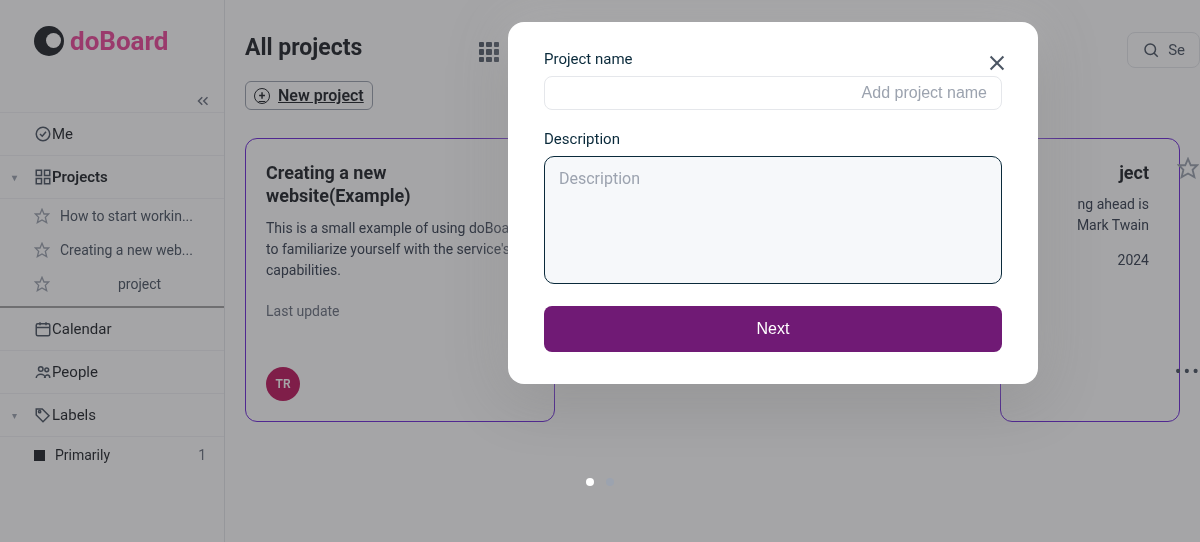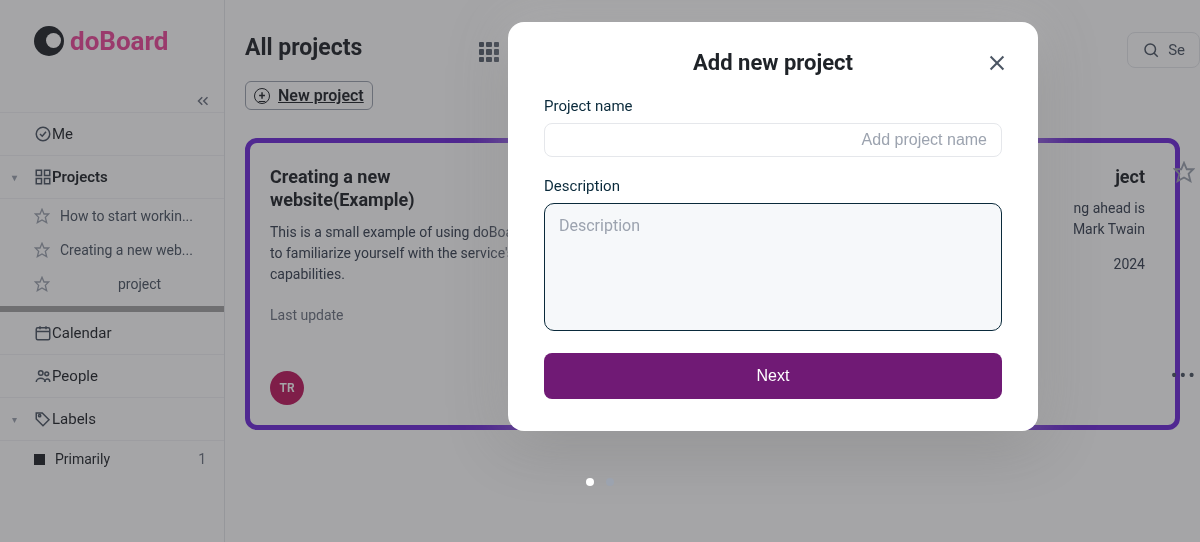--- a/index.html
+++ b/index.html
@@ -155,21 +155,21 @@
       font-size: 12px; line-height: 1;
     }
     .cards {
       display: flex;
       gap: 20px;
       margin-top: 28px;
     }
     .card {
       width: 310px;
       background: #fff;
-      border: 5px solid #6d28d9;
+      border: 1px solid #6d28d9;
       border-radius: 12px;
       padding: 22px 20px 20px 20px;
       position: relative;
     }
     .card.right-card {
       margin-left: auto;
       width: 180px;
       padding-right: 30px;
     }
     .card-title {
@@ -346,21 +346,21 @@
       <span>How to start workin...</span>
     </div>
     <div class="sub-item">
       <span class="star-icon">
         <svg width="16" height="16" viewBox="0 0 24 24" fill="none" stroke="currentColor" stroke-width="2">
             <polygon points="12 2 15 9 22 9 17 14 19 22 12 18 5 22 7 14 2 9 9 9"></polygon>
           </svg>
       </span>
       <span>Creating a new web...</span>
     </div>
-    <div class="sub-item" style="border-bottom:6px solid #a3a3a3; padding-bottom:14px;">
+    <div class="sub-item" style="border-bottom:2px solid #a3a3a3; padding-bottom:14px;">
       <span class="star-icon">
         <svg width="16" height="16" viewBox="0 0 24 24" fill="none" stroke="currentColor" stroke-width="2">
             <polygon points="12 2 15 9 22 9 17 14 19 22 12 18 5 22 7 14 2 9 9 9"></polygon>
           </svg>
       </span>
       <span style="margin-left:58px;">project</span>
     </div>
 
     <div class="nav-item">
       <span class="icon">
@@ -460,21 +460,20 @@
 
 <div class="overlay"></div>
 
 <div class="modal">
   <div class="modal-close">
     <svg width="22" height="22" viewBox="0 0 24 24" fill="none" stroke="currentColor" stroke-width="2.2">
         <line x1="5" y1="5" x2="19" y2="19"></line>
         <line x1="19" y1="5" x2="5" y2="19"></line>
       </svg>
   </div>
-  <div class="modal-title">Add new project</div>
 
   <div class="field-label">Project name</div>
   <input class="text-input" placeholder="Add project name" style="">
 
   <div class="field-label">Description</div>
   <textarea class="textarea" placeholder="Description" style=""></textarea>
 
   <button class="next-btn">Next</button>
 </div>
 

